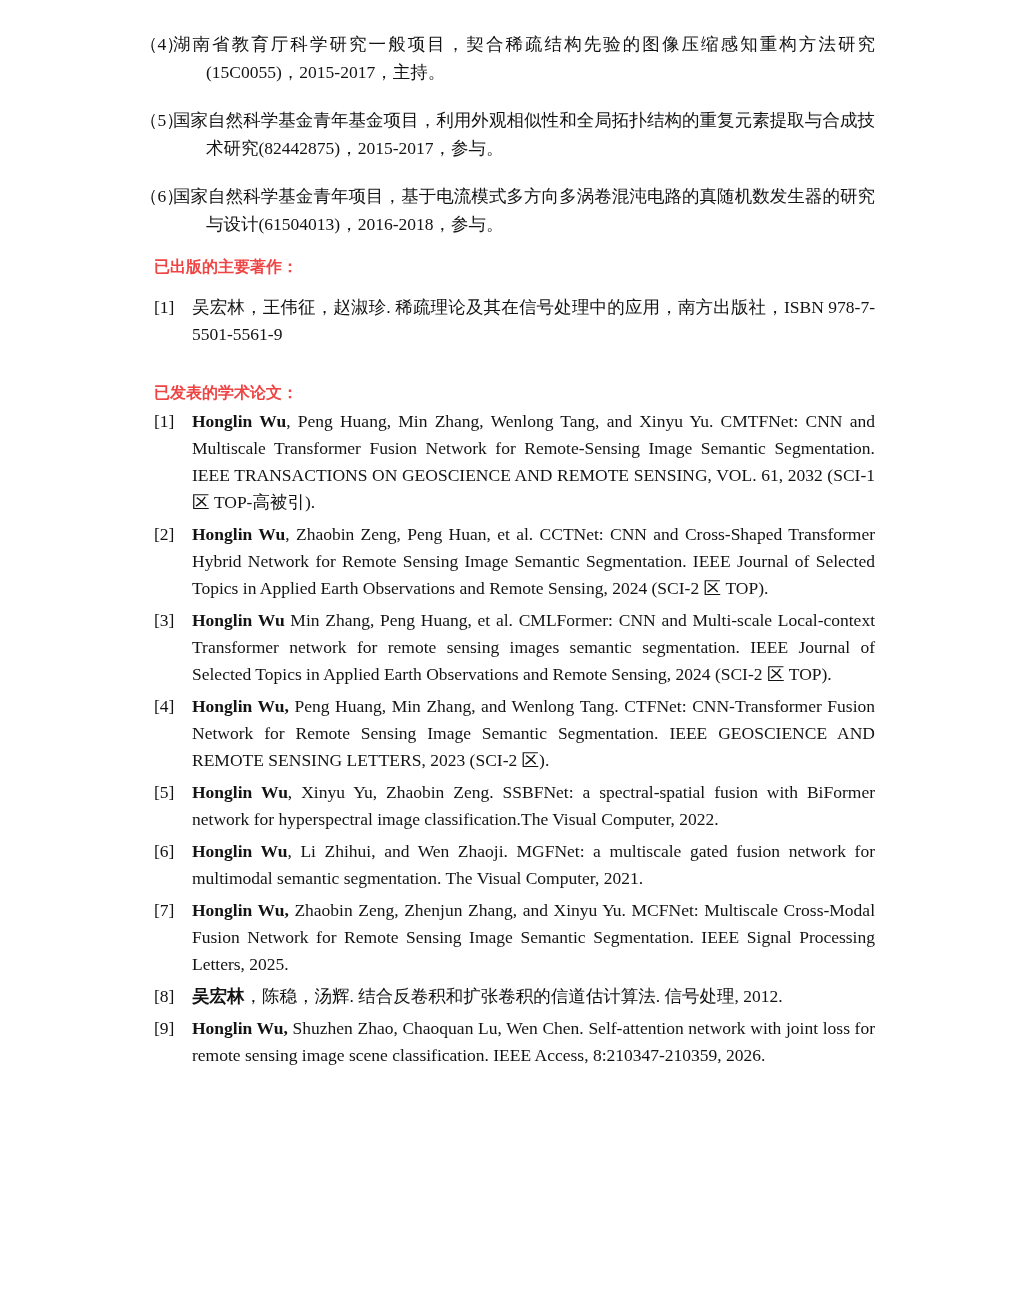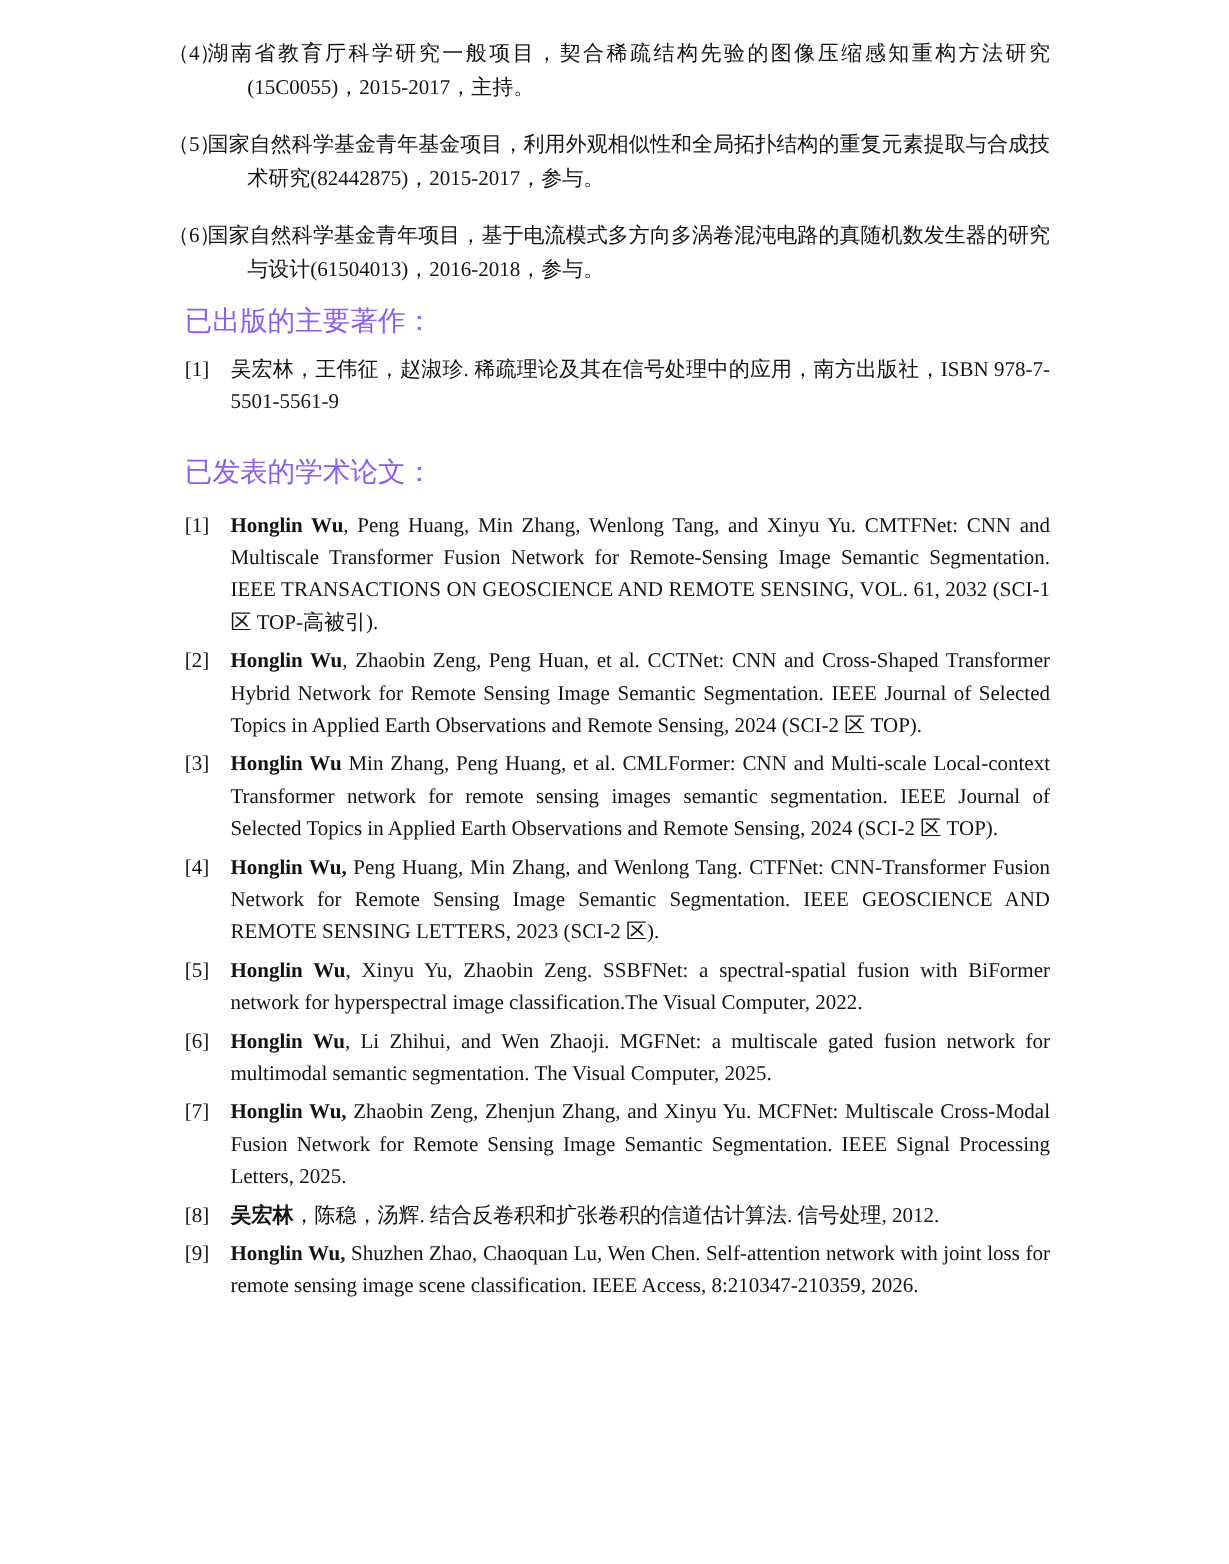--- a/index.html
+++ b/index.html
@@ -42,28 +42,28 @@
     display: block;
     padding-left: 66px;
     text-indent: -33px;
     text-align: justify;
     margin-top: 20px;
   }
 
   
   .sec-heading {
     font-family: "Liberation Sans", "DejaVu Sans", sans-serif;
-    font-weight: normal;
-    font-size: 23px;
+    font-weight: bold;
+    font-size: 16px;
     line-height: 30px;
     margin-left: 14px;
-    color: #8b5cf6;
+    color: #ef4444;
   }
   .sec-heading.books-heading   { margin-top: 14px; margin-bottom: 12px; }
-  .sec-heading.papers-heading  { margin-top: 30px; margin-bottom: 16px; }
+  .sec-heading.papers-heading  { margin-top: 30px; }
 
   
   .ref-list {
     font-size: 17.5px;
     line-height: 27px;
   }
   .ref-item {
     position: relative;
     padding-left: 52px;
     margin-bottom: 5px;
@@ -129,21 +129,21 @@
       <div class="ref-item">
         <span class="ref-num">[4]</span>
         <span class="ref-text"><b class="au">Honglin Wu,</b><span> Peng Huang, Min Zhang, and Wenlong Tang. CTFNet: CNN-Transformer Fusion Network for Remote Sensing Image Semantic Segmentation. IEEE GEOSCIENCE AND REMOTE SENSING LETTERS, 2023 (SCI-2 区).</span></span>
       </div>
       <div class="ref-item">
         <span class="ref-num">[5]</span>
         <span class="ref-text"><b class="au">Honglin Wu</b><span>, Xinyu Yu, Zhaobin Zeng. SSBFNet: a spectral-spatial fusion with BiFormer network for hyperspectral image classification.The Visual Computer, 2022.</span></span>
       </div>
       <div class="ref-item">
         <span class="ref-num">[6]</span>
-        <span class="ref-text"><b class="au">Honglin Wu</b><span>, Li Zhihui, and Wen Zhaoji. MGFNet: a multiscale gated fusion network for multimodal semantic segmentation. The Visual Computer, 2025.</span></span>
+        <span class="ref-text"><b class="au">Honglin Wu</b><span>, Li Zhihui, and Wen Zhaoji. MGFNet: a multiscale gated fusion network for multimodal semantic segmentation. The Visual Computer, 2021.</span></span>
       </div>
       <div class="ref-item">
         <span class="ref-num">[7]</span>
         <span class="ref-text"><b class="au">Honglin Wu,</b><span> Zhaobin Zeng, Zhenjun Zhang, and Xinyu Yu. MCFNet: Multiscale Cross-Modal Fusion Network for Remote Sensing Image Semantic Segmentation. IEEE Signal Processing Letters, 2025.</span></span>
       </div>
       <div class="ref-item">
         <span class="ref-num">[8]</span>
         <span class="ref-text"><b class="au">吴宏林</b><span>，陈稳，汤辉. 结合反卷积和扩张卷积的信道估计算法. 信号处理, 2012.</span></span>
       </div>
       <div class="ref-item">

